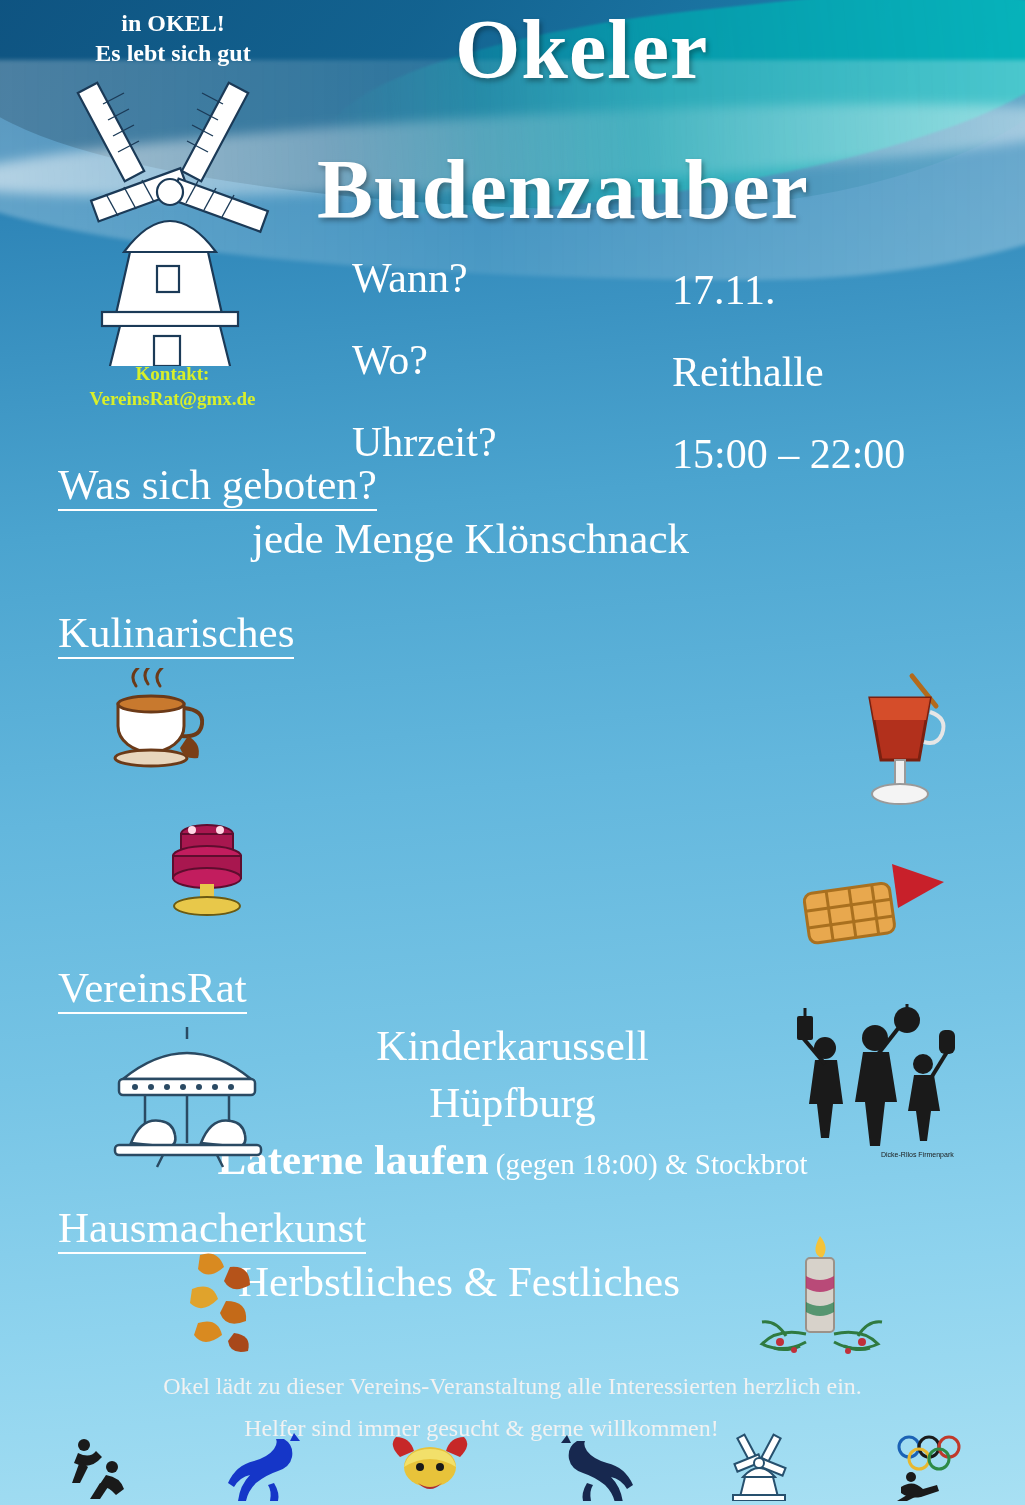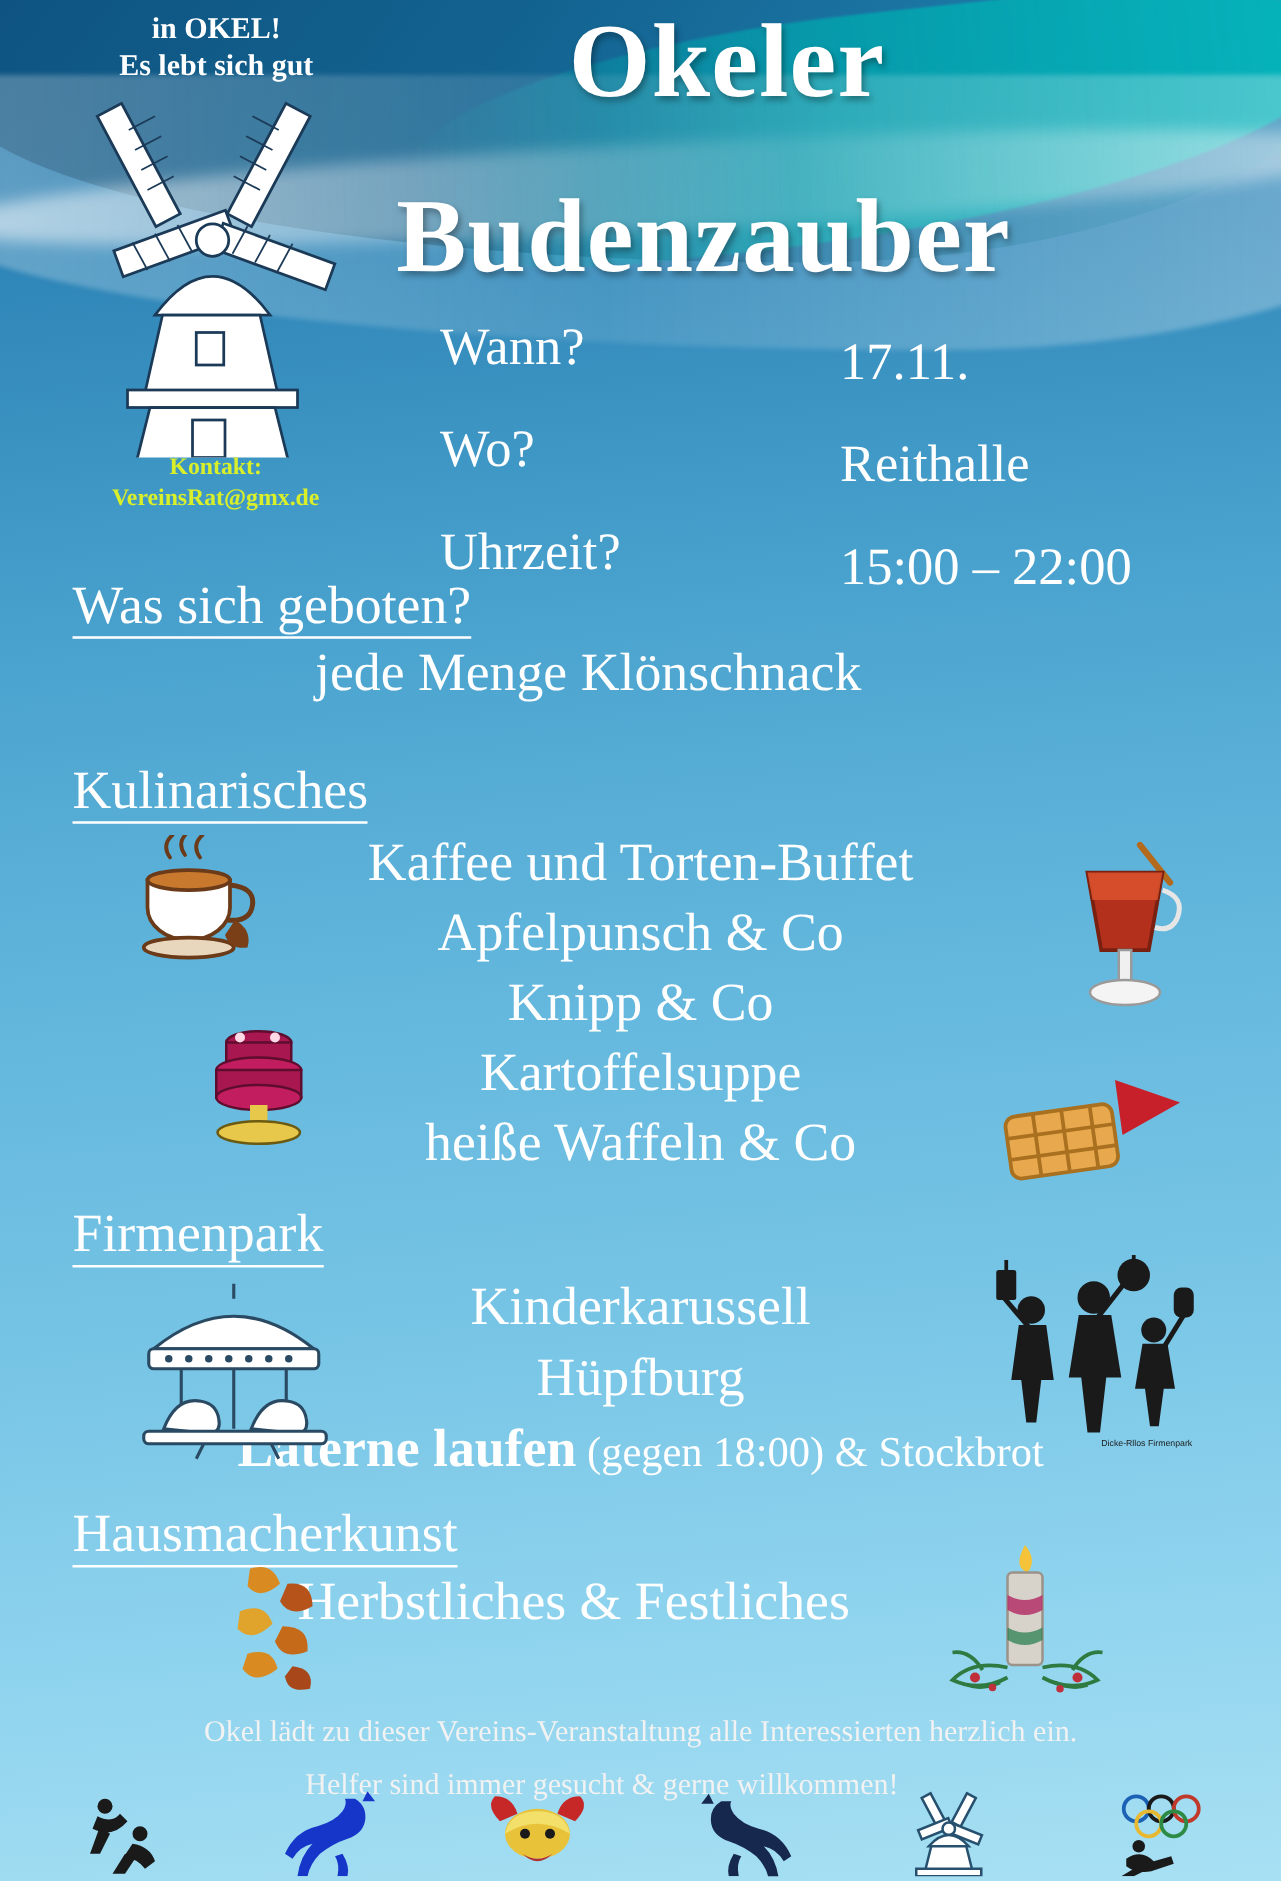--- a/index.html
+++ b/index.html
@@ -131,21 +131,21 @@
     padding-bottom: 2px;
     line-height: 1.05;
   }
   .line {
     position: absolute;
     font-size: 43px;
     line-height: 1.12;
     white-space: nowrap;
   }
   .small-inline {
-    font-size: 34px;
+    font-size: 29px;
   }
 
   .h-geboten { top: 462px; left: 58px; }
   .l-kloen   { top: 515px; left: 252px; }
 
   .h-kulin   { top: 610px; left: 58px; }
   .kulin-list {
     position: absolute;
     top: 663px; left: 0; width: 1025px;
     text-align: center;
@@ -287,29 +287,22 @@
     <div class="fact-row">
       <div class="fact-q">Uhrzeit?</div>
       <div class="fact-a">15:00 – 22:00</div>
     </div>
   </div>
 
   <div class="sec-head h-geboten">Was sich geboten?</div>
   <div class="line l-kloen">jede Menge Klönschnack</div>
 
   <div class="sec-head h-kulin">Kulinarisches</div>
-  <div class="kulin-list">
-    <div>Kaffee und Torten-Buffet</div>
-    <div>Apfelpunsch &amp; Co</div>
-    <div>Knipp &amp; Co</div>
-    <div>Kartoffelsuppe</div>
-    <div>heiße Waffeln &amp; Co</div>
-  </div>
-
-  <div class="sec-head h-aufreg">Firmenpark</div>
+
+  <div class="sec-head h-aufreg">VereinsRat</div>
   <div class="aufreg-list">
     <div>Kinderkarussell</div>
     <div>Hüpfburg</div>
     <div>
       <span class="last">Laterne laufen</span><span class="small-inline"> (gegen 18:00) &amp; Stockbrot</span>
     </div>
   </div>
 
   <div class="sec-head h-hausm">Hausmacherkunst</div>
   <div class="line l-hausm">Herbstliches &amp; Festliches</div>

